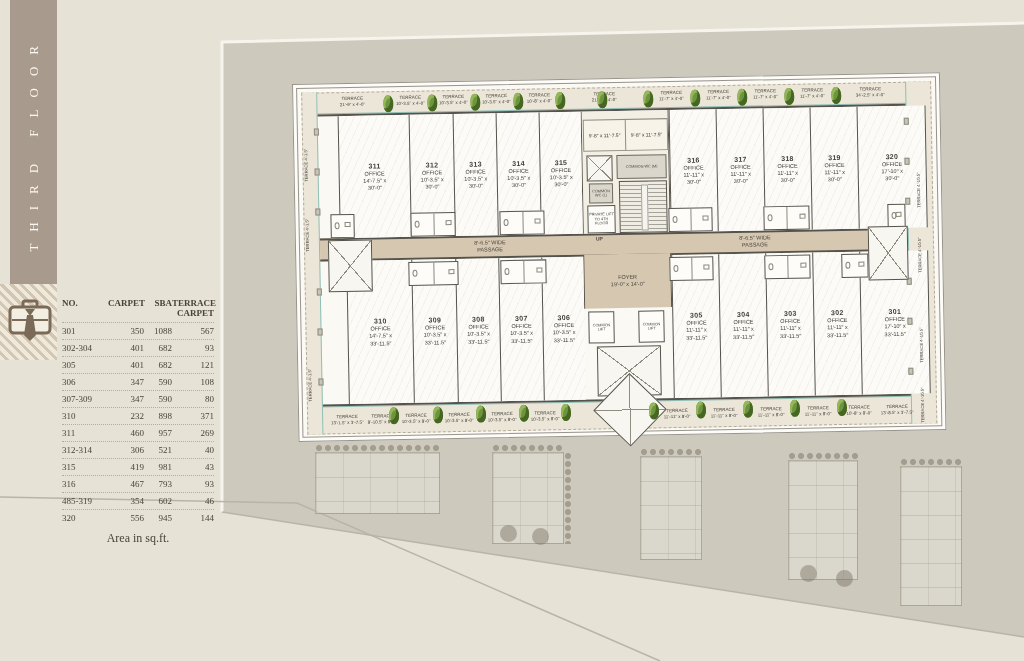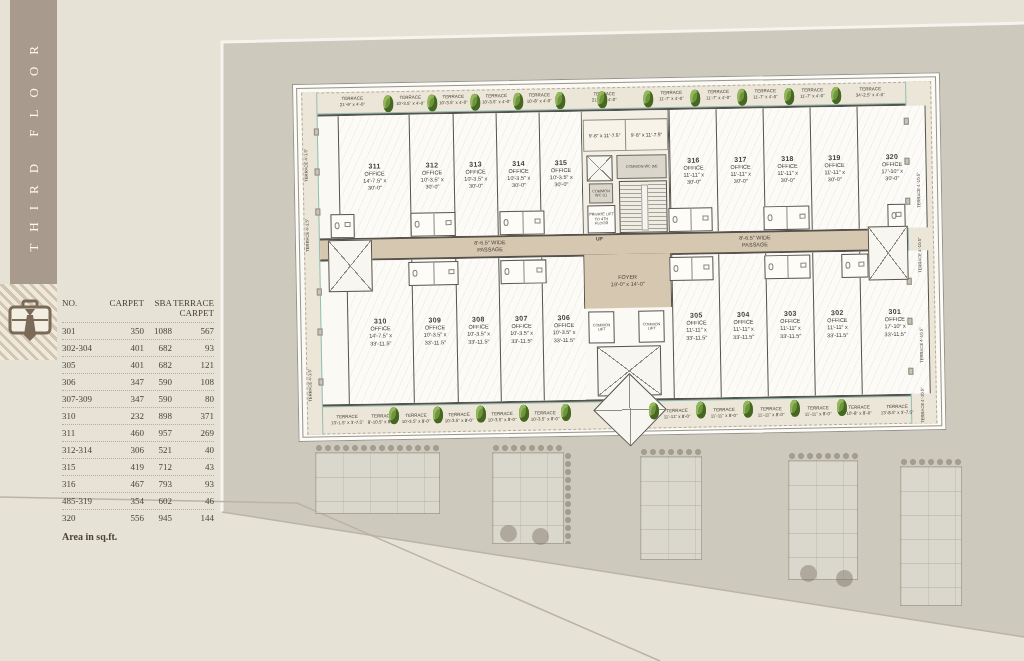--- a/index.html
+++ b/index.html
@@ -14,24 +14,24 @@
         font-family:"Liberation Serif",serif;font-size:13px;letter-spacing:12px;
         color:#faf7f0;white-space:nowrap;}
   .stripes{position:absolute;left:0;top:284px;width:57px;height:76px;
         background:repeating-linear-gradient(45deg,#efe9dc 0 4px,#d2c5b1 4px 7px);}
   .biz{position:absolute;left:7px;top:293px;width:46px;height:52px;}
 
   
   .atable{position:absolute;left:62px;top:298px;width:152px;
         font-family:"Liberation Serif",serif;font-size:9px;color:#4a4438;}
   .thead,.trow{display:grid;grid-template-columns:46px 36px 28px 42px;}
-  .thead{font-weight:normal;line-height:10px;padding-bottom:4px;}
+  .thead{font-weight:bold;line-height:10px;padding-bottom:4px;}
   .thead .num,.trow .num{text-align:right;}
   .trow{line-height:16px;border-top:1px dotted #b6ad99;}
-  .tfoot{text-align:left;font-size:10px;padding-top:5px;font-weight:bold;}
+  .tfoot{text-align:center;font-size:12px;padding-top:5px;}
 
   
   .site-svg{position:absolute;left:0;top:0;z-index:0;}
   .gh{position:absolute;z-index:1;border:1px solid rgba(148,142,126,.55);
       background:repeating-linear-gradient(180deg,rgba(148,142,126,.28) 0 1px,transparent 1px 24px),
                  repeating-linear-gradient(90deg,rgba(148,142,126,.20) 0 1px,transparent 1px 27px),
                  rgba(244,242,235,.35);}
   .dots{position:absolute;z-index:1;
       background-image:radial-gradient(circle at 4px 4px,rgba(120,114,98,.5) 2.6px,transparent 3.4px);
       background-size:9px 8px;}
@@ -196,21 +196,21 @@
       </div>
       <div class="trow">
         <div>312-314</div>
         <div class="num">306</div>
         <div class="num">521</div>
         <div class="num">40</div>
       </div>
       <div class="trow">
         <div>315</div>
         <div class="num">419</div>
-        <div class="num">712</div>
+        <div class="num">981</div>
         <div class="num">43</div>
       </div>
       <div class="trow">
         <div>316</div>
         <div class="num">467</div>
         <div class="num">793</div>
         <div class="num">93</div>
       </div>
       <div class="trow">
         <div>485-319</div>

